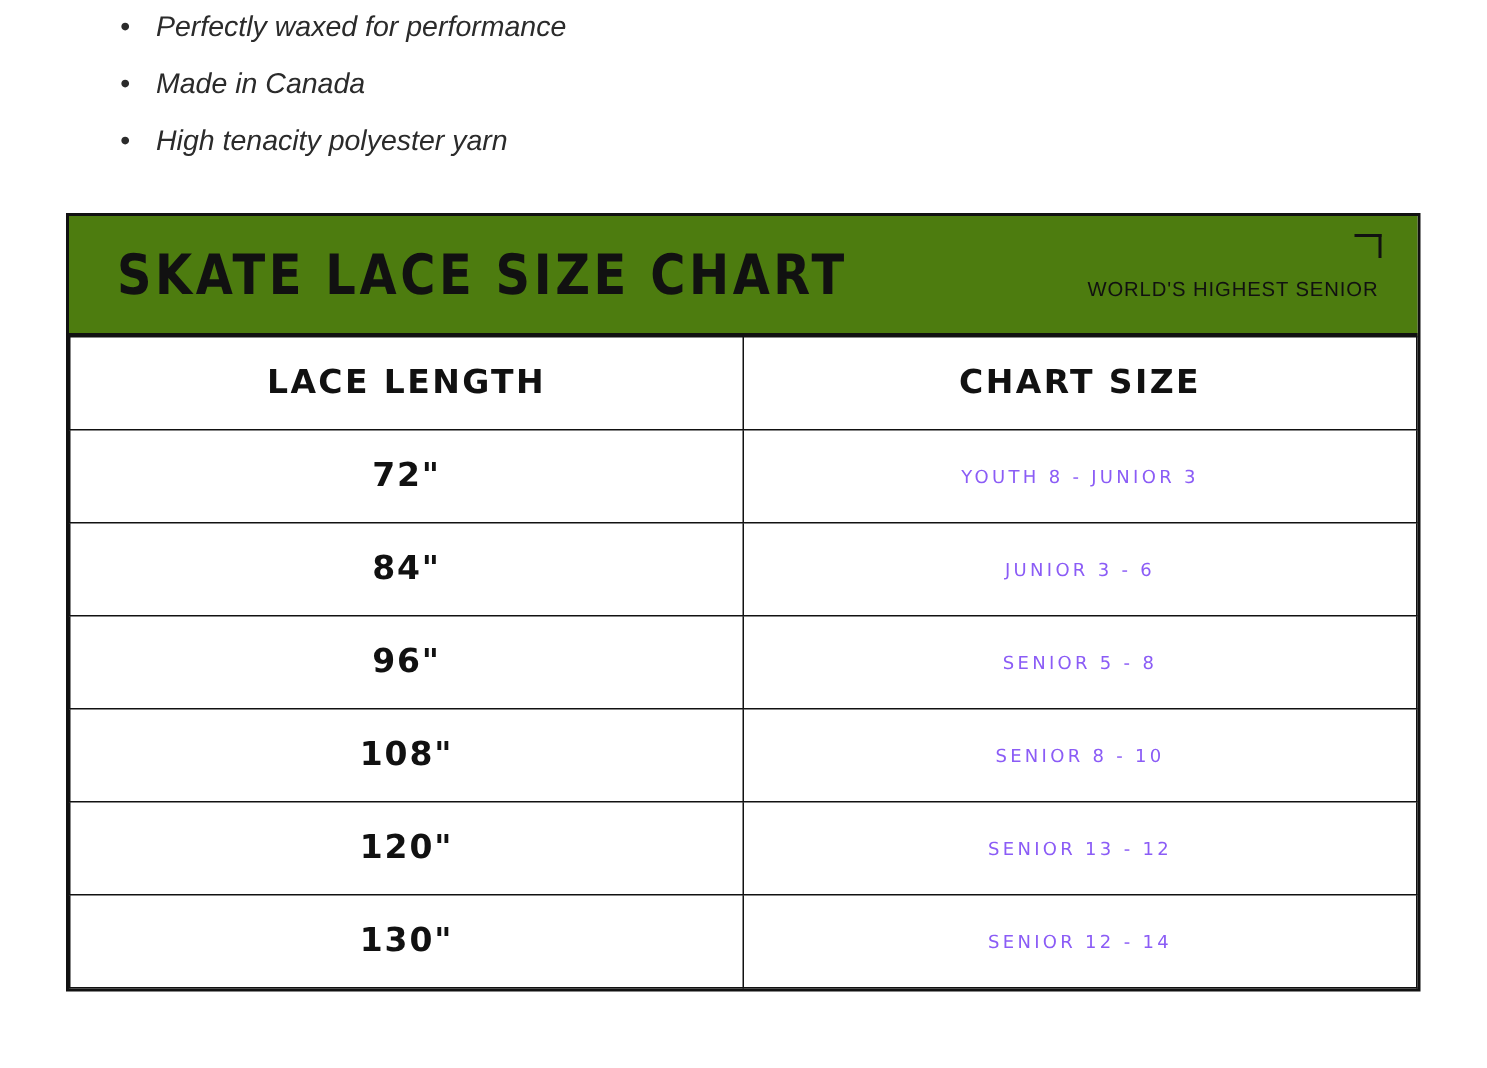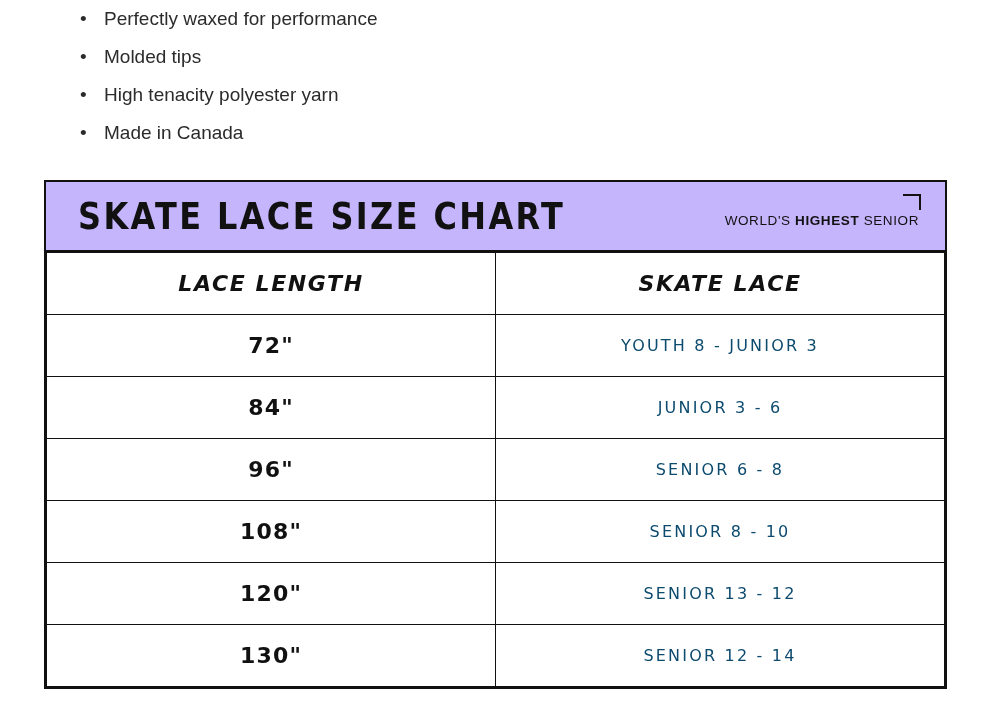--- a/index.html
+++ b/index.html
@@ -20,42 +20,43 @@
     margin: 0;
     padding: 0 0 0 72px;
     list-style: none;
   }
   .features li {
     position: relative;
     font-size: 19px;
     line-height: 38px;
     color: #2b2b2b;
     padding-left: 32px;
+    font-style: italic;
   }
   .features li::before {
     content: "\2022";
     position: absolute;
     left: 8px;
     top: 0;
     font-size: 19px;
     line-height: 38px;
     color: #2b2b2b;
   }
 
   
   .chart-wrap {
     margin: 28px 44px 0 44px;
     border: 2px solid #111111;
     box-sizing: border-box;
     width: 903px;
   }
 
   .chart-header {
-    background: #c4b5fd;
-    height: 70px;
+    background: #4d7c0f;
+    height: 80px;
     display: flex;
     align-items: center;
     position: relative;
     padding: 0 22px 0 32px;
     box-sizing: border-box;
     border-bottom: 2px solid #111111;
   }
   .chart-title {
     font-family: "DejaVu Sans", sans-serif;
     font-weight: bold;
@@ -71,21 +72,21 @@
     position: absolute;
     right: 26px;
     bottom: 22px;
     font-family: "Liberation Sans", sans-serif;
     font-size: 13.5px;
     letter-spacing: 0.6px;
     color: #111111;
     white-space: nowrap;
   }
   .chart-tagline .strong {
-    font-weight: bold;
+    font-weight: normal;
   }
   .corner-mark {
     position: absolute;
     right: 24px;
     top: 12px;
     width: 16px;
     height: 14px;
     border-top: 2px solid #111111;
     border-right: 2px solid #111111;
   }
@@ -101,81 +102,79 @@
     text-align: center;
     height: 61px;
     padding: 0;
   }
   table.size-table th {
     font-family: "DejaVu Sans", sans-serif;
     font-weight: bold;
     font-size: 22px;
     letter-spacing: 1.6px;
     color: #111111;
-    font-style: italic;
   }
   table.size-table td.len {
     font-family: "DejaVu Sans", sans-serif;
     font-weight: bold;
     font-size: 22px;
     letter-spacing: 1.2px;
     color: #111111;
   }
   table.size-table td.size {
     font-family: "DejaVu Sans", sans-serif;
     font-weight: normal;
-    font-size: 16px;
+    font-size: 12px;
     letter-spacing: 2.2px;
-    color: #0c4a6e;
+    color: #8b5cf6;
     margin-top: 40px;
   }
   table.size-table col.c1 { width: 50%; }
   table.size-table col.c2 { width: 50%; }
 </style>
 </head>
 <body>
 
 <ul class="features">
   <li><span>Perfectly waxed for performance</span></li>
-  <li><span>Molded tips</span></li>
+  <li><span>Made in Canada</span></li>
   <li><span>High tenacity polyester yarn</span></li>
-  <li><span>Made in Canada</span></li>
 </ul>
 
 <div class="chart-wrap">
 
   <div class="chart-header">
     <div class="chart-title">SKATE LACE SIZE CHART</div>
     <div class="corner-mark"></div>
     <div class="chart-tagline"><span>WORLD'S </span><span class="strong">HIGHEST</span><span> SENIOR</span></div>
   </div>
 
   <table class="size-table">
     <colgroup>
         <col class="c1">
         <col class="c2">
       </colgroup>
     <thead>
       <tr>
         <th>LACE LENGTH</th>
-        <th>SKATE LACE</th>
+        <th>CHART SIZE</th>
       </tr>
     </thead>
     <tbody>
       <tr>
         <td class="len">72"</td>
         <td class="size">YOUTH 8 - JUNIOR 3</td>
       </tr>
       <tr>
         <td class="len">84"</td>
         <td class="size">JUNIOR 3 - 6</td>
       </tr>
       <tr>
         <td class="len">96"</td>
-        <td class="size">SENIOR 6 - 8</td>
+        <td class="size">SENIOR 5 - 8</td>
       </tr>
       <tr>
         <td class="len">108"</td>
         <td class="size">SENIOR 8 - 10</td>
       </tr>
       <tr>
         <td class="len">120"</td>
         <td class="size">SENIOR 13 - 12</td>
       </tr>
       <tr>

